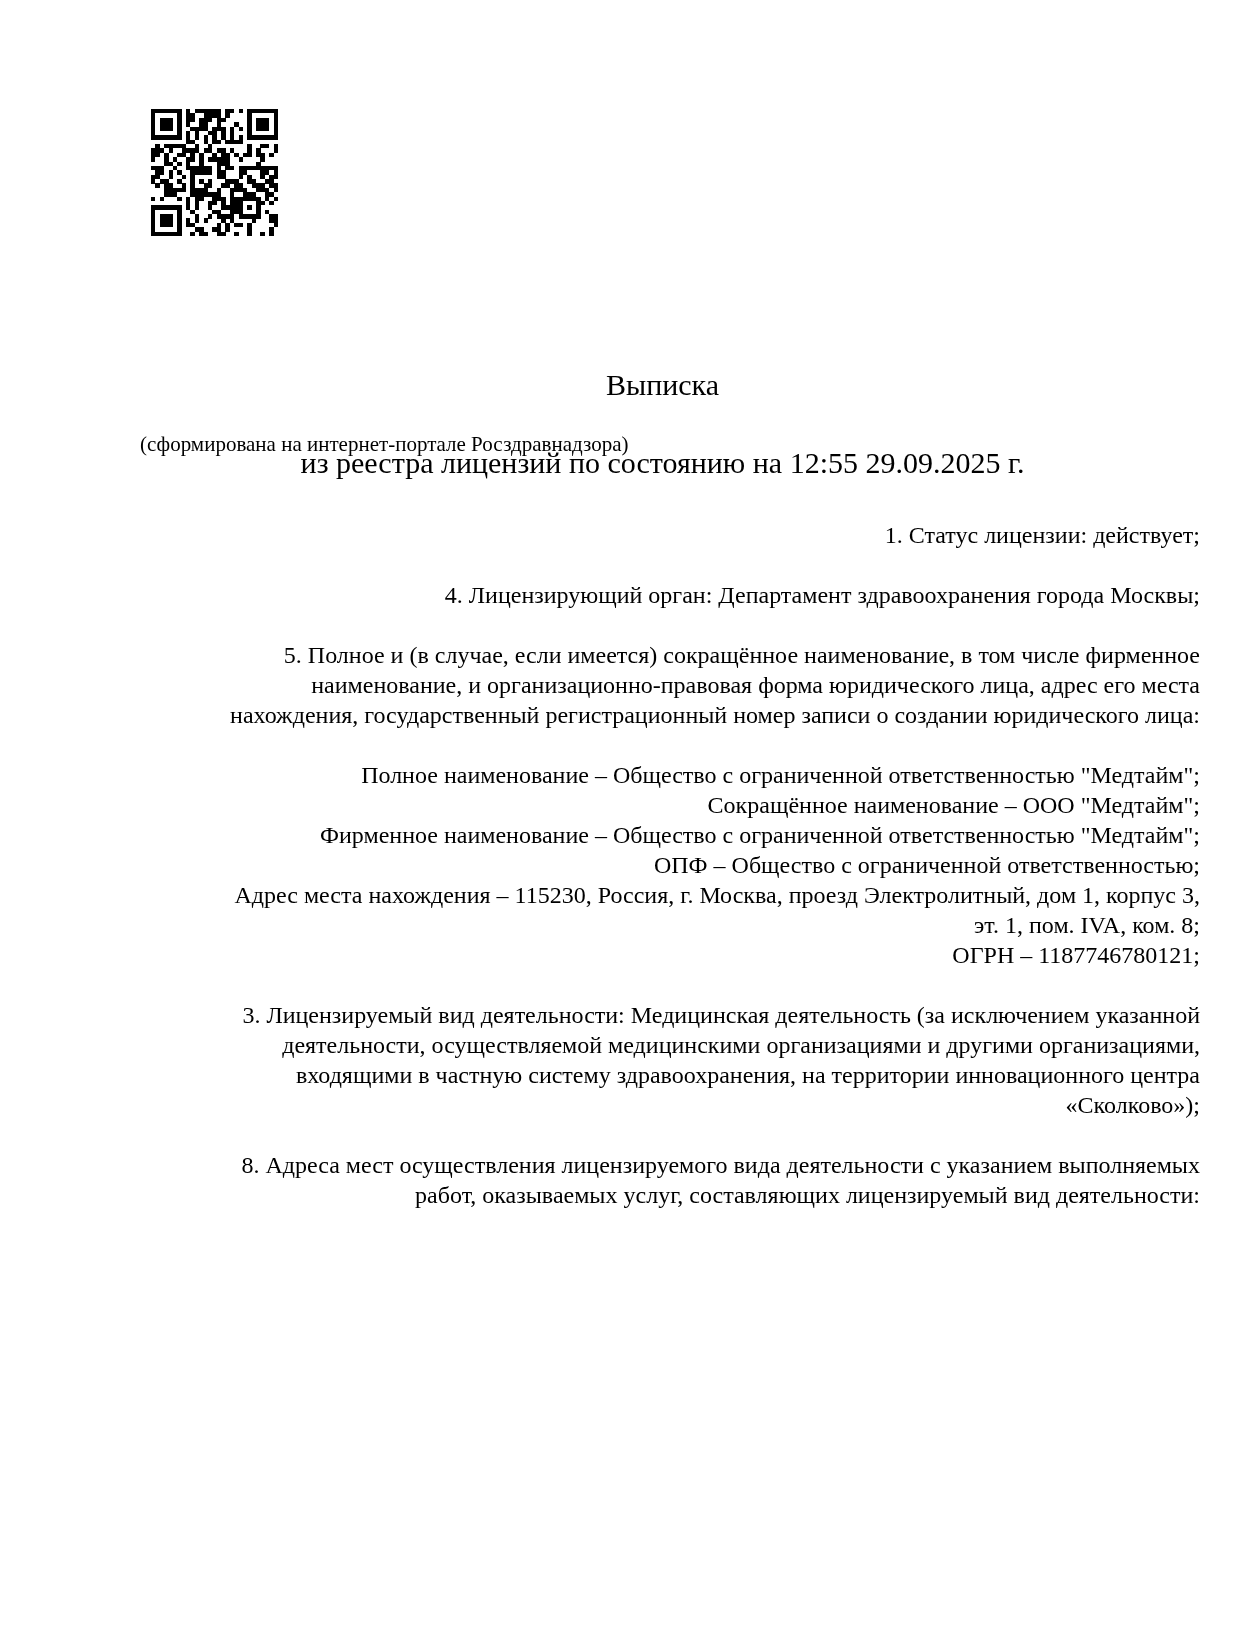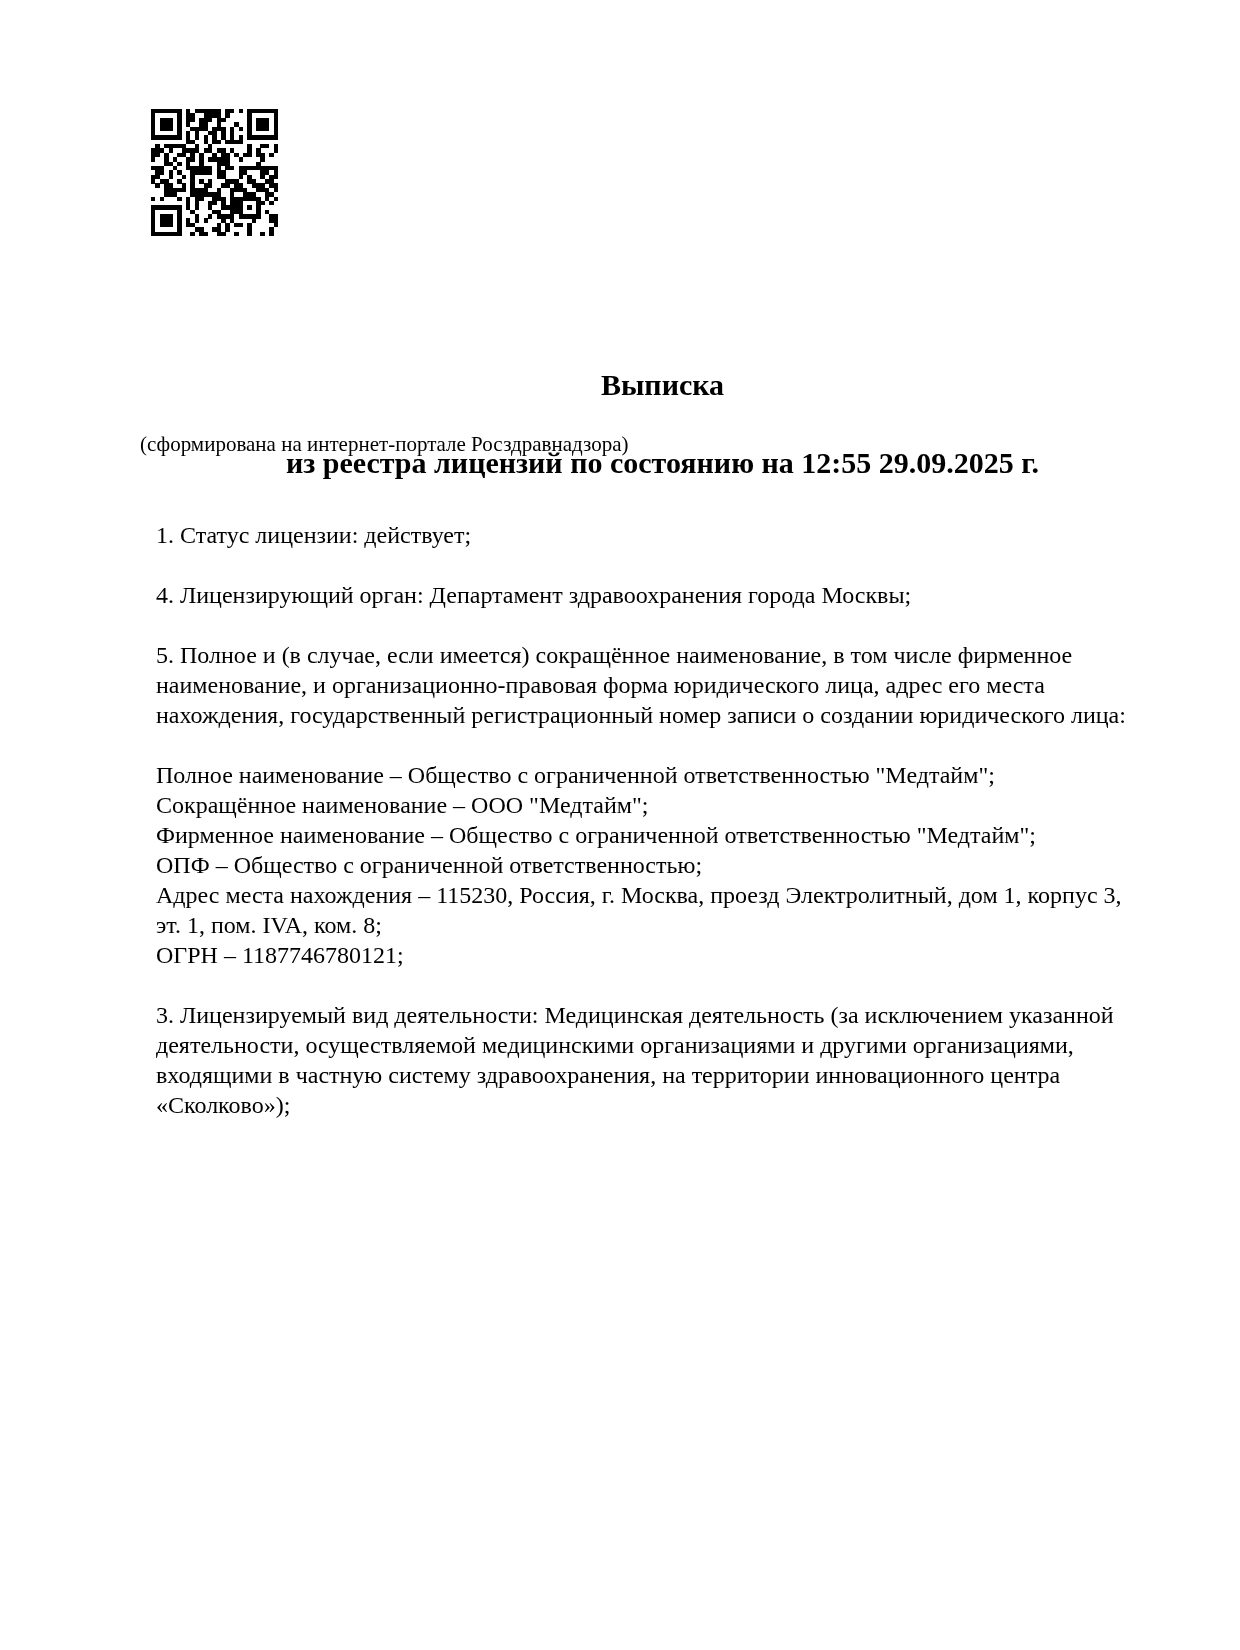--- a/index.html
+++ b/index.html
@@ -25,45 +25,46 @@
     left:140px;
     top:0;
     width:1045px;
   }
   .title{
     position:absolute;
     left:0;
     top:326px;
     width:1045px;
     text-align:center;
-    font-weight:bold;
+    font-weight:normal;
     font-size:30px;
     line-height:39px;
     white-space:pre-line;
   }
   .subtitle{
     position:absolute;
     left:0;
     top:431px;
     width:1045px;
     text-align:left;
     font-size:21px;
     line-height:26px;
   }
   .body-text{
     position:absolute;
     left:0;
     top:520px;
     width:1060px;
   }
   .body-text p{
-    margin:0 0 30px 16px;
+    margin:0 0 30px 5px;
     font-size:24px;
     line-height:30px;
     white-space:pre-line;
+    text-align:right;
   }
 </style>
 </head>
 <body>
 
 <div class="page">
 
   <div class="qr" id="qr-code">
       <svg xmlns="http://www.w3.org/2000/svg" viewBox="0 0 127 127" shape-rendering="crispEdges" fill="#000000">
         <rect x="0" y="0" width="127" height="127" fill="#ffffff"></rect>
@@ -520,16 +521,18 @@
 Сокращённое наименование – ООО "Медтайм";
 Фирменное наименование – Общество с ограниченной ответственностью "Медтайм";
 ОПФ – Общество с ограниченной ответственностью;
 Адрес места нахождения – 115230, Россия, г. Москва, проезд Электролитный, дом 1, корпус 3,
 эт. 1, пом. IVA, ком. 8;
 ОГРН – 1187746780121;</p>
         <p>3. Лицензируемый вид деятельности: Медицинская деятельность (за исключением указанной
 деятельности, осуществляемой медицинскими организациями и другими организациями,
 входящими в частную систему здравоохранения, на территории инновационного центра
 «Сколково»);</p>
+        <p>8. Адреса мест осуществления лицензируемого вида деятельности с указанием выполняемых
+работ, оказываемых услуг, составляющих лицензируемый вид деятельности:</p>
       </div>
 
   </div>
 </div>
 
 </body></html>

